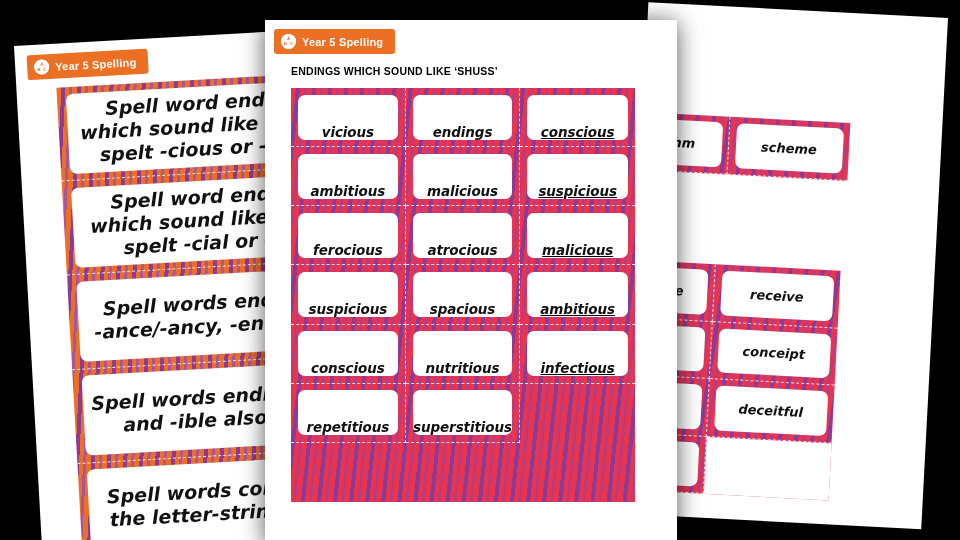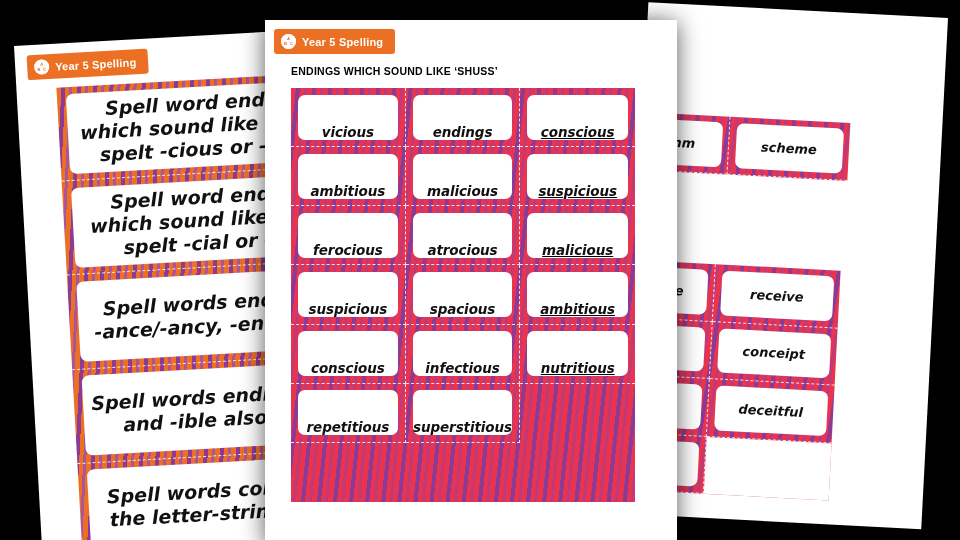--- a/index.html
+++ b/index.html
@@ -397,29 +397,29 @@
           </div>
         </div>
 
       <div class="wcell">
           <div class="wcard">
             <span>conscious</span>
           </div>
         </div>
       <div class="wcell">
           <div class="wcard">
+            <span>nutritious</span>
+          </div>
+        </div>
+
+      <div class="wcell">
+          <div class="wcard">
             <span>infectious</span>
           </div>
         </div>
-
-      <div class="wcell">
-          <div class="wcard">
-            <span>nutritious</span>
-          </div>
-        </div>
       <div class="wcell">
           <div class="wcard">
             <span>repetitious</span>
           </div>
         </div>
       <div class="wcell">
           <div class="wcard">
             <span>superstitious</span>
           </div>
         </div>

